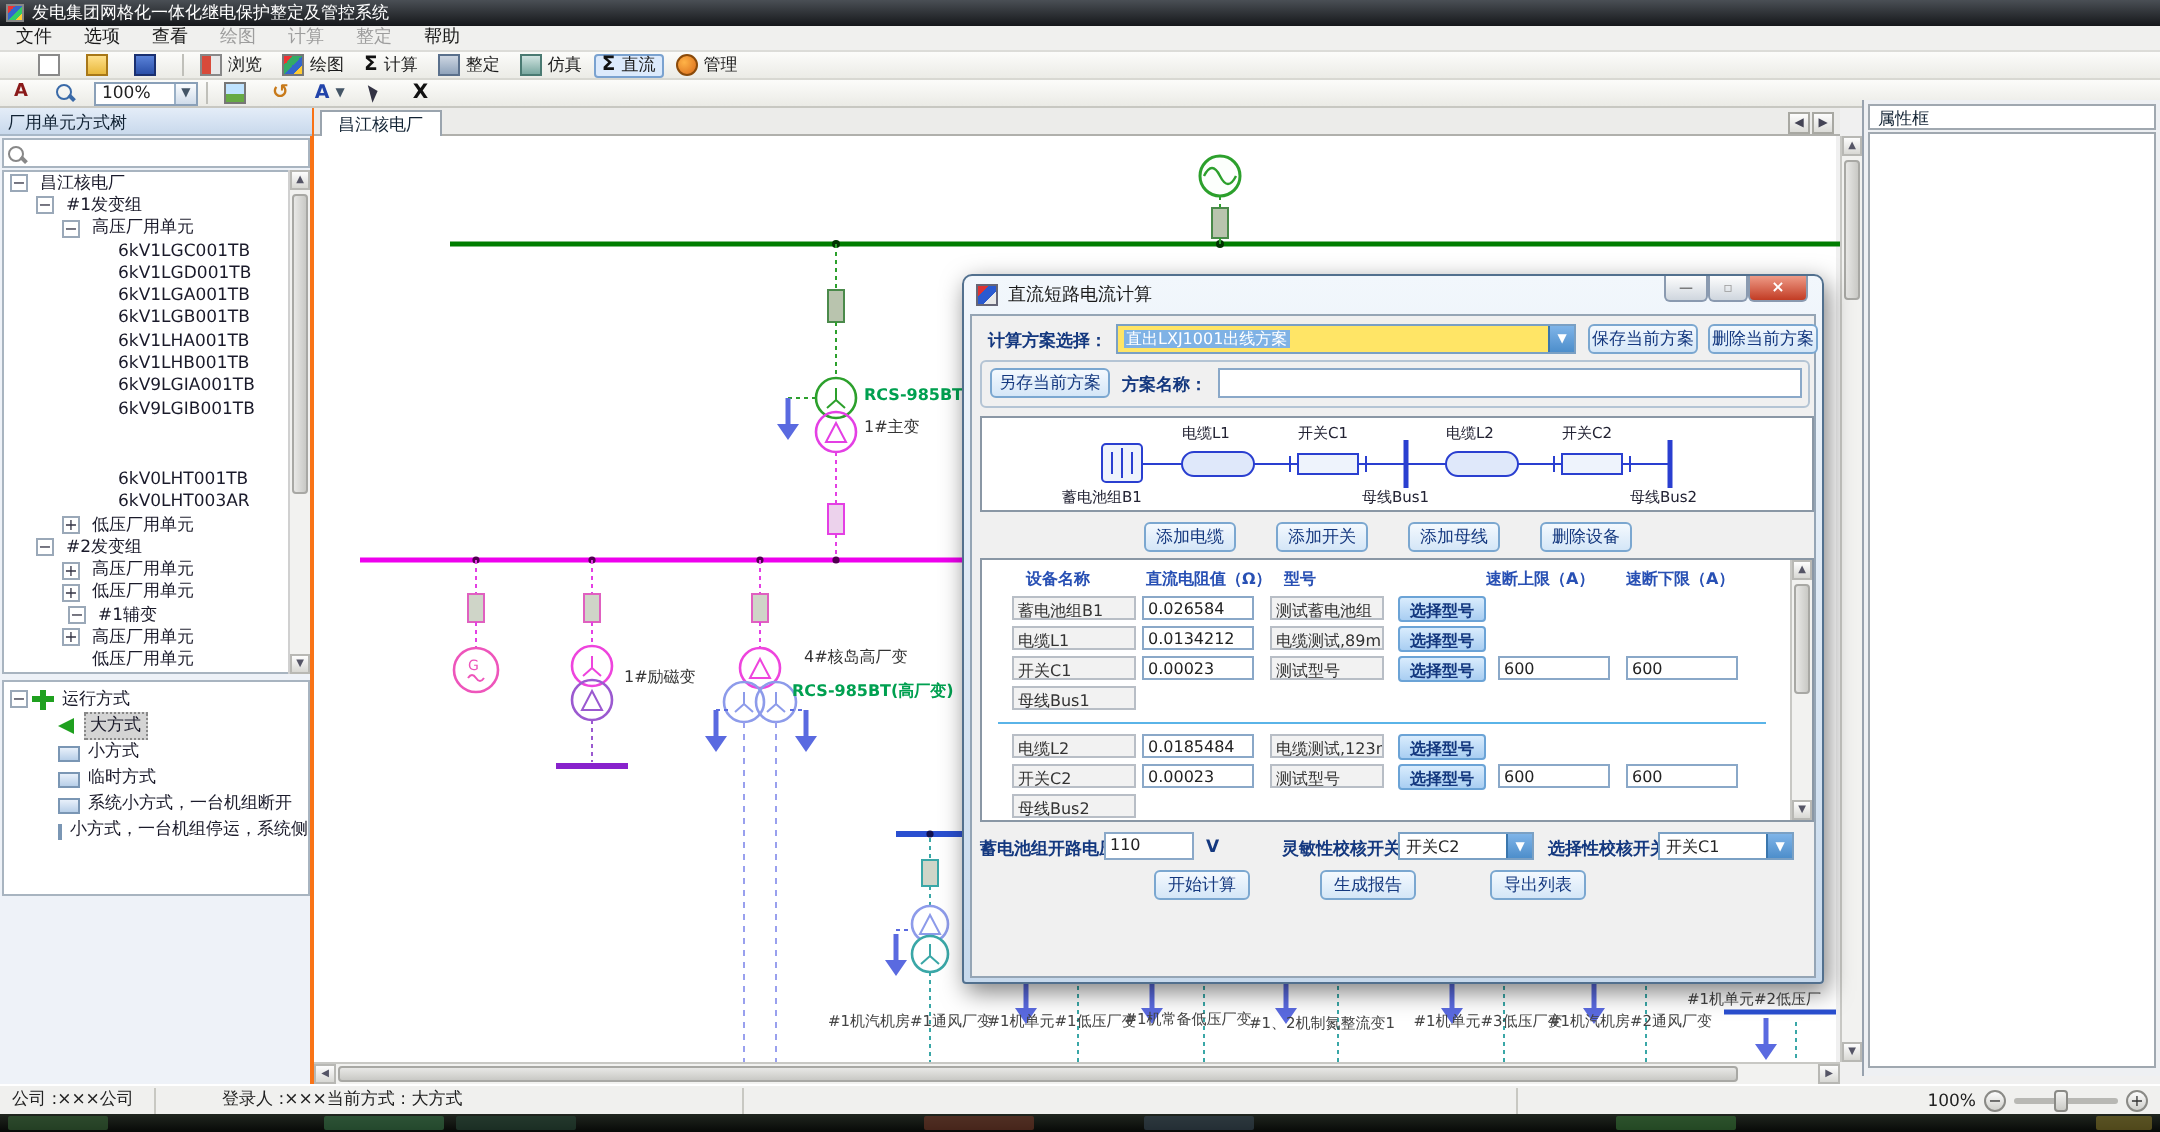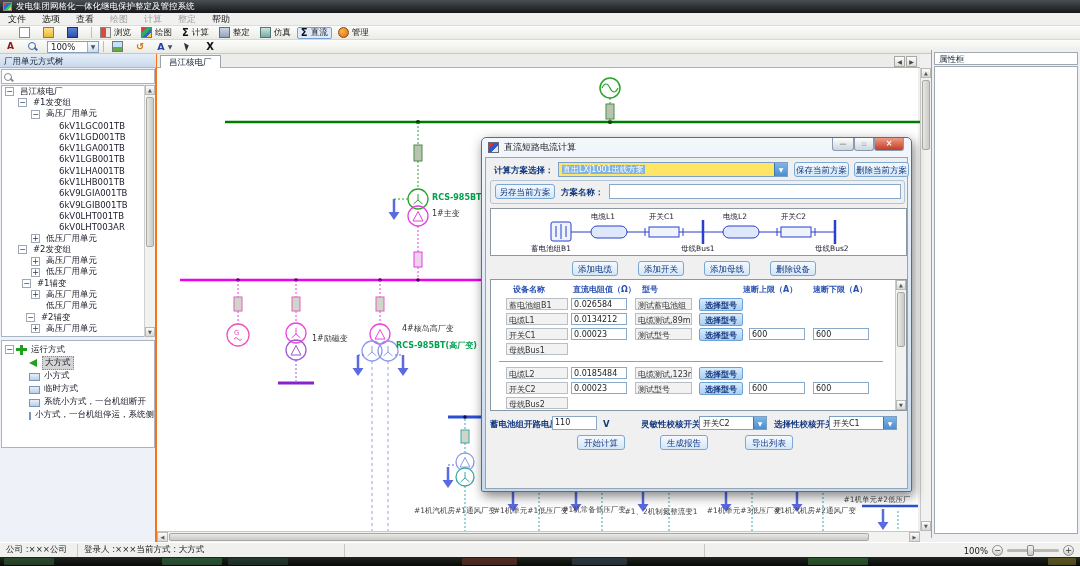--- a/index.html
+++ b/index.html
@@ -87,21 +87,21 @@
 #canvas-hsb{position:absolute;left:157px;top:531px;width:763px;height:11px;background:#f2f2f0;border-top:1px solid #c8c8c4;z-index:3;}
 .sb-arrow-h{position:absolute;top:0;width:11px;height:10px;background:linear-gradient(#fdfdfd,#d8d8d4);border:1px solid #b8b8b4;font-size:5px;text-align:center;line-height:9px;color:#556;}
 .sb-thumb-h{position:absolute;top:1px;height:8px;background:linear-gradient(#e8e8e6,#c9c9c5);border:1px solid #a8a8a4;border-radius:2px;}
 
 
 #right-panel{position:absolute;left:931px;top:50px;width:149px;height:488px;background:#eef0f3;border-left:1px solid #98a2ae;}
 #rp-title{position:absolute;left:2px;top:2px;width:144px;height:13px;background:#fff;border:1px solid #a0a8b0;font-size:8.5px;padding:1px 0 0 4px;color:#123;}
 #rp-body{position:absolute;left:2px;top:16px;width:144px;height:468px;background:#fff;border:1px solid #a0a8b0;}
 
 
-#statusbar{position:absolute;left:0;top:542px;width:1080px;height:15px;background:#f0f0ee;border-top:1px solid #fff;display:flex;align-items:center;font-size:8.5px;color:#222;}
+#statusbar{position:absolute;left:0;top:542px;width:1080px;height:15px;background:#f0f0ee;border-top:1px solid #fff;display:flex;align-items:center;font-size:8.5px;color:#222;gap:27px;}
 .sseg{height:13px;border-right:1px solid #c8c8c2;display:flex;align-items:center;padding:0 6px;}
 #zoomctl{position:absolute;right:6px;top:2px;display:flex;align-items:center;gap:4px;}
 .zbtn{width:11px;height:11px;border-radius:50%;background:linear-gradient(#fdfdfd,#cfcfcb);border:1px solid #8a8a86;font-size:8px;line-height:9px;text-align:center;color:#333;}
 #ztrack{position:relative;width:52px;height:3px;background:#b8b8b4;border-radius:2px;}
 #zthumb{position:absolute;left:20px;top:-4px;width:7px;height:11px;background:linear-gradient(#f4f4f2,#cacac6);border:1px solid #8a8a86;border-radius:2px;}
 #taskbar{position:absolute;left:0;top:557px;width:1080px;height:9px;background:linear-gradient(#20261f,#070907);}
 #taskbar span{position:absolute;top:1px;height:7px;border-radius:1px;opacity:.55;}
 
 
 #dialog{position:absolute;left:481px;top:137px;width:431px;height:355px;z-index:20;background:linear-gradient(#f2f7fc,#c7d9ec);border:1px solid #52708e;border-radius:5px 5px 2px 2px;box-shadow:2px 4px 12px rgba(0,0,0,.5);}
@@ -314,21 +314,21 @@
           <span class="nico ni-none"></span>
           <span class="tlabel">6kV9LGIA001TB</span>
         </div>
 
         <div class="titem" style="padding-left: 42px;">
           <span class="exp e-none"></span>
           <span class="nico ni-none"></span>
           <span class="tlabel">6kV9LGIB001TB</span>
         </div>
 
-        <div class="titem" style="padding-left: 42px;">
+        <div class="titem" style="padding-left: 42px; margin-top: 24px;">
           <span class="exp e-none"></span>
           <span class="nico ni-none"></span>
           <span class="tlabel">6kV0LHT001TB</span>
         </div>
 
         <div class="titem" style="padding-left: 42px;">
           <span class="exp e-none"></span>
           <span class="nico ni-none"></span>
           <span class="tlabel">6kV0LHT003AR</span>
         </div>
@@ -350,21 +350,21 @@
           <span class="nico ni-none"></span>
           <span class="tlabel">高压厂用单元</span>
         </div>
 
         <div class="titem" style="padding-left: 29px;">
           <span class="exp e-plus"></span>
           <span class="nico ni-none"></span>
           <span class="tlabel">低压厂用单元</span>
         </div>
 
-        <div class="titem" style="padding-left: 20px;">
+        <div class="titem" style="padding-left: 32px;">
           <span class="exp e-minus"></span>
           <span class="nico ni-none"></span>
           <span class="tlabel">#1辅变</span>
         </div>
 
         <div class="titem" style="padding-left: 29px;">
           <span class="exp e-plus"></span>
           <span class="nico ni-none"></span>
           <span class="tlabel">高压厂用单元</span>
         </div>

